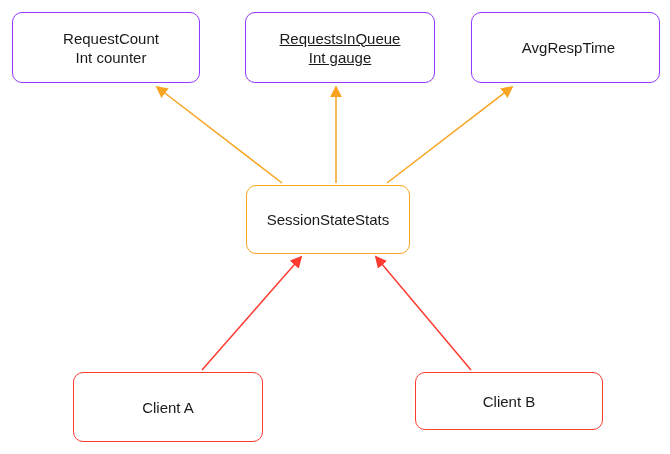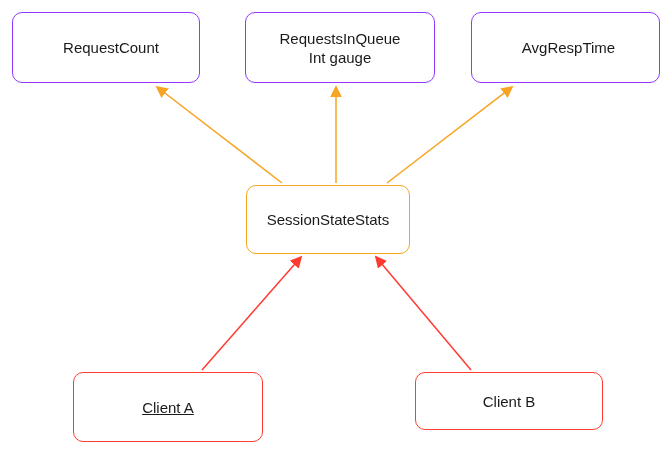--- a/index.html
+++ b/index.html
@@ -34,21 +34,21 @@
   .arrows {
     position: absolute;
     left: 0;
     top: 0;
     width: 670px;
     height: 454px;
     pointer-events: none;
   }
   
   #node-request-count   { left: 12px;  top: 12px;  width: 188px; height: 71px; }
-  #node-requests-queue  { left: 245px; top: 12px;  width: 190px; height: 71px; }
+  #node-requests-queue  { left: 245px; top: 12px;  width: 190px; height: 71px; text-decoration: underline; }
   #node-avg-resp-time   { left: 471px; top: 12px;  width: 189px; height: 71px; }
   #node-session-stats   { left: 246px; top: 185px; width: 164px; height: 69px; }
   #node-client-a        { left: 73px;  top: 372px; width: 190px; height: 70px; }
   #node-client-b        { left: 409px; top: 372px; width: 188px; height: 58px; margin-left: 6px; }
 </style>
 </head>
 <body>
 
 <div class="canvas">
 
@@ -65,36 +65,37 @@
     <line x1="282" y1="183" x2="157" y2="87" stroke-width="1.5" marker-end="url(#arrowhead-orange)" stroke="#f7a423"></line>
     <line x1="336" y1="183" x2="336" y2="87" stroke-width="1.5" marker-end="url(#arrowhead-orange)" stroke="#f7a423"></line>
     <line x1="387" y1="183" x2="512" y2="87" stroke-width="1.5" marker-end="url(#arrowhead-orange)" stroke="#f7a423"></line>
 
     <line x1="202" y1="370" x2="301" y2="257" stroke-width="1.5" marker-end="url(#arrowhead-red)" stroke="#ff3b30"></line>
     <line x1="471" y1="370" x2="376" y2="257" stroke-width="1.5" marker-end="url(#arrowhead-red)" stroke="#ff3b30"></line>
   </svg>
 
   <div class="node" id="node-request-count" style="border-color: rgb(148, 55, 255); padding-left: 10px;">
     <div class="label-line">RequestCount</div>
+    <div class="label-line">Int counter</div>
   </div>
 
   <div class="node" id="node-requests-queue" style="border-color: rgb(148, 55, 255);">
     <div class="label-line">RequestsInQueue</div>
     <div class="label-line">Int gauge</div>
   </div>
 
   <div class="node" id="node-avg-resp-time" style="border-color: rgb(148, 55, 255); padding-left: 6px;">
     <div class="label-line">AvgRespTime</div>
   </div>
 
   <div class="node" id="node-session-stats" style="border-color: rgb(247, 164, 35);">
     <div class="label-line">SessionStateStats</div>
   </div>
 
-  <div class="node" id="node-client-a" style="border-color: rgb(255, 59, 48); text-decoration: underline;">
+  <div class="node" id="node-client-a" style="border-color: rgb(255, 59, 48);">
     <div class="label-line">Client A</div>
   </div>
 
   <div class="node" id="node-client-b" style="border-color: rgb(255, 59, 48);">
     <div class="label-line">Client B</div>
   </div>
 
 </div>
 
 </body></html>

